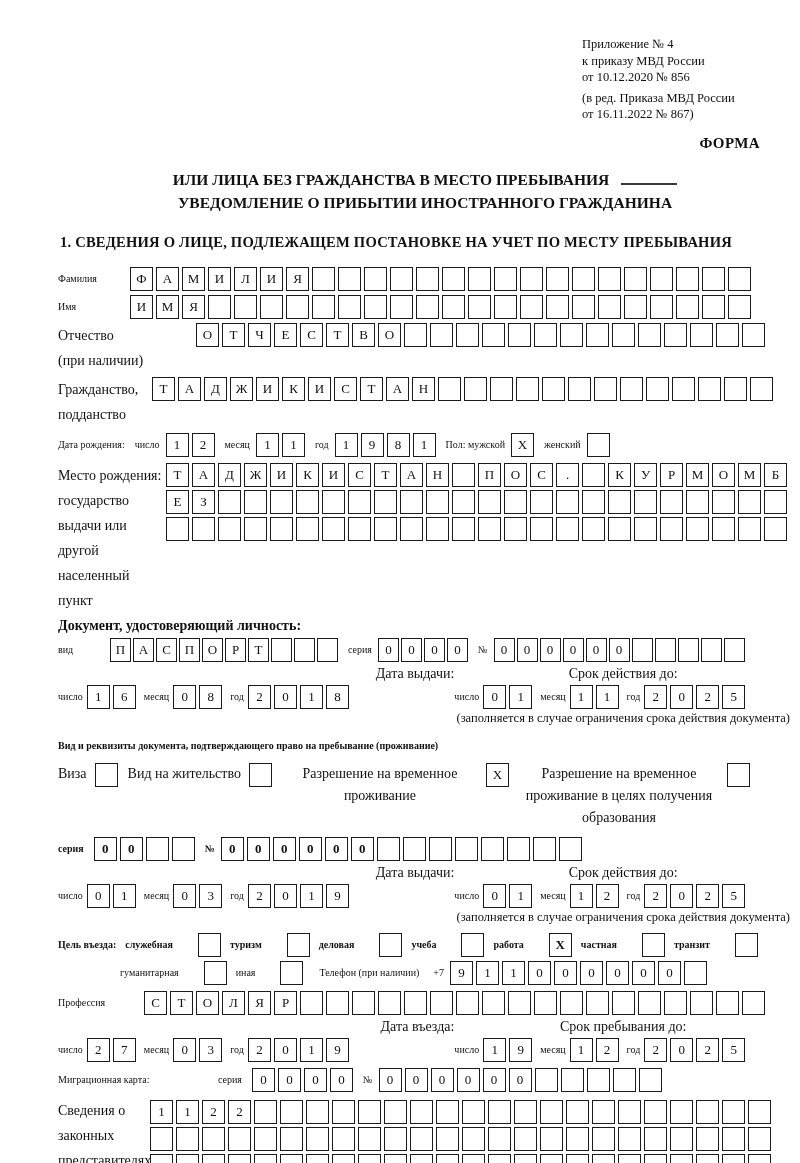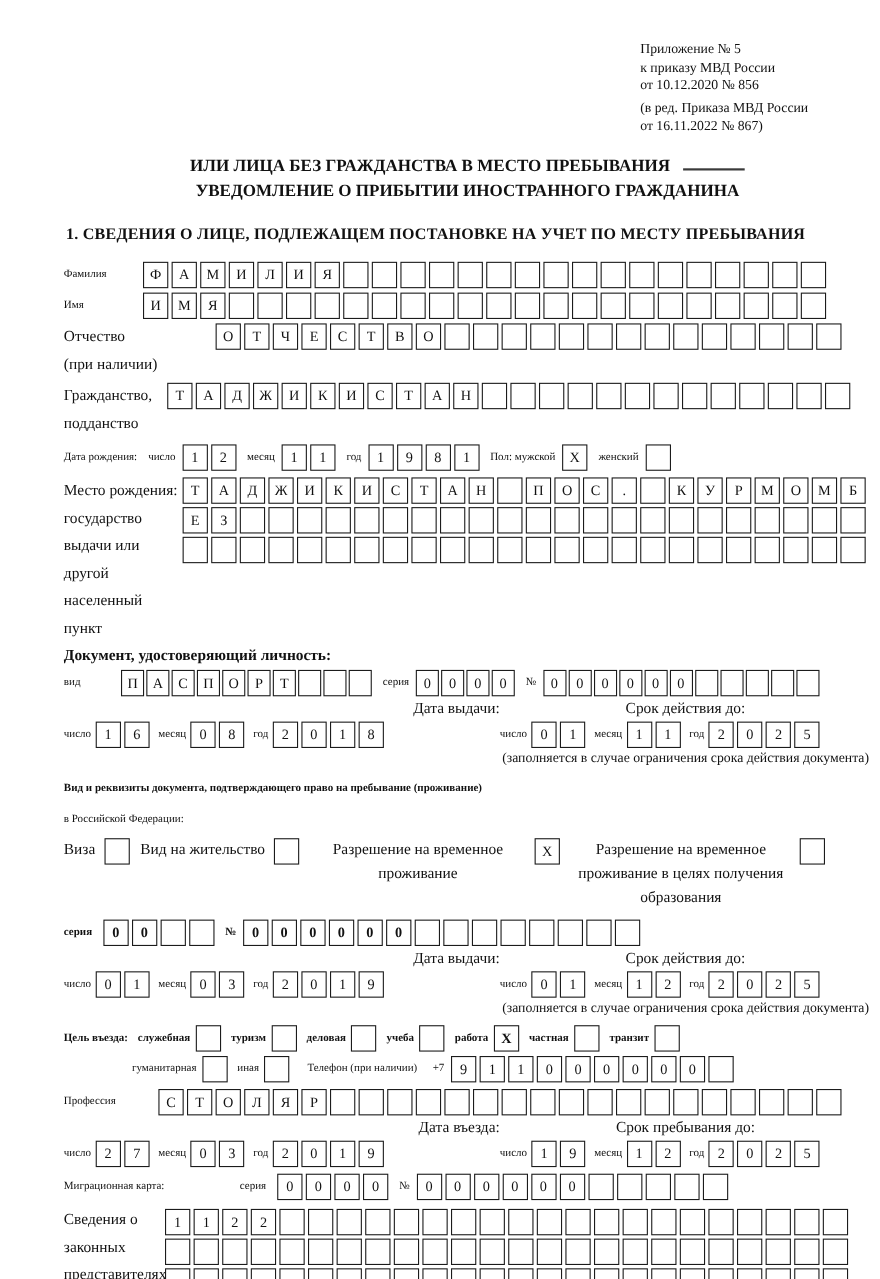--- a/index.html
+++ b/index.html
@@ -51,37 +51,38 @@
   .doc-note{font-size:12.5px;text-align:right;margin-top:2px;padding-right:2px;}
 
   
   .permit-row{display:flex;align-items:flex-start;margin-top:5px;}
   .perm-item{display:flex;align-items:flex-start;margin-right:10px;}
   .perm-item .pl{font-size:14px;line-height:22px;margin-right:8px;}
   .pl.c{text-align:center;}
   .pl.w190{width:196px;} .pl.w200{width:200px;}
 
   
-  .purpose-item{display:flex;align-items:flex-start;margin-left:9px;}
+  .purpose-item{display:flex;align-items:flex-start;margin-left:9px;gap:20px;}
   .purpose-item .lbl{margin-right:5px;}
   .indent{margin-left:62px;}
 </style>
 </head>
 <body>
 
 <div class="page">
 
   <div class="hdr">
-    <div>Приложение № 5</div>
+    <div>Приложение № 4</div>
     <div>к приказу МВД России</div>
     <div>от 10.12.2020 № 856</div>
     <div class="gap"></div>
     <div>(в ред. Приказа МВД России</div>
     <div>от 16.11.2022 № 867)</div>
   </div>
+  <div class="forma">ФОРМА</div>
 
   <div class="title">
     <div><span>ИЛИ ЛИЦА БЕЗ ГРАЖДАНСТВА В МЕСТО ПРЕБЫВАНИЯ</span><span class="blank-line"></span></div>
     <div>УВЕДОМЛЕНИЕ О ПРИБЫТИИ ИНОСТРАННОГО ГРАЖДАНИНА</div>
   </div>
 
   <div class="sec1">1. СВЕДЕНИЯ О ЛИЦЕ, ПОДЛЕЖАЩЕМ ПОСТАНОВКЕ НА УЧЕТ ПО МЕСТУ ПРЕБЫВАНИЯ</div>
 
   <div class="row mt16">
     <span class="lbl w72">Фамилия</span>
@@ -404,23 +405,20 @@
             <span class="cell">5</span>
           </div>
       </div>
     </div>
     <div class="doc-note">(заполняется в случае ограничения срока действия документа)</div>
   </div>
 
   <div class="row mt8">
     <span class="lbl">Вид и реквизиты документа, подтверждающего право на пребывание (проживание)</span>
   </div>
-  <div class="row">
-    <span class="lbl">в Российской Федерации:</span>
-  </div>
 
   <div class="permit-row">
     <div class="perm-item">
       <span class="pl">Виза</span>
       <span class="cell"></span>
     </div>
     <div class="perm-item">
       <span class="pl">Вид на жительство</span>
       <span class="cell"></span>
     </div>

